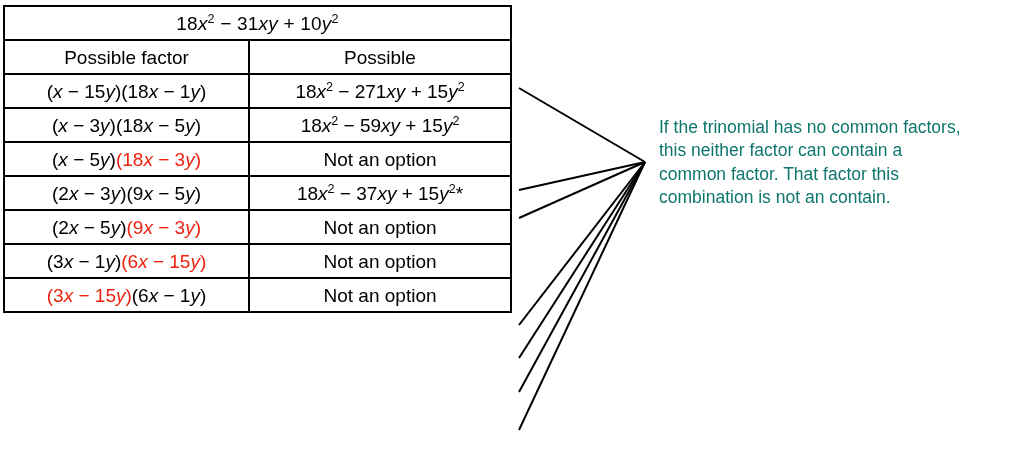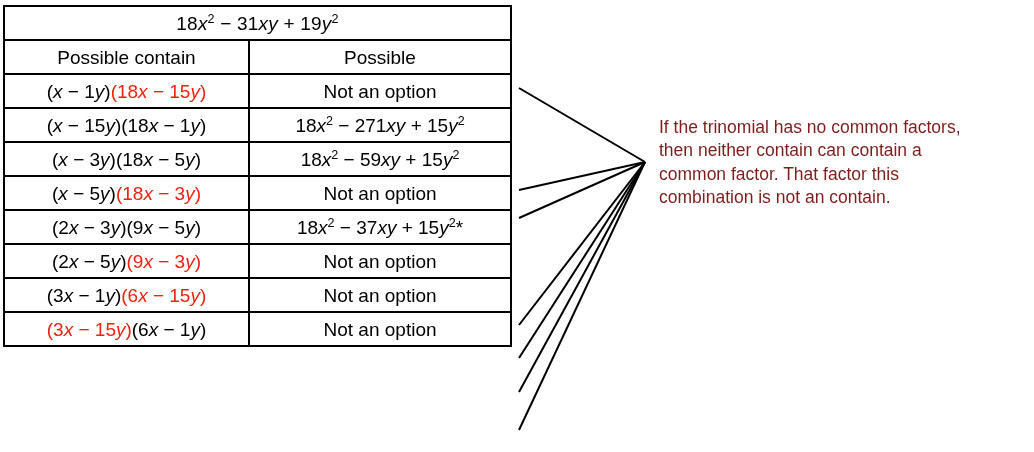--- a/index.html
+++ b/index.html
@@ -71,52 +71,48 @@
   }
 
   
   #callout {
     position: absolute;
     left: 659px;
     top: 116px;
     width: 372px;
     font-size: 17.5px;
     line-height: 1.33;
-    color: #7f1d1d;
+    color: #0f766e;
   }
   #callout .line { display: block; white-space: nowrap; }
 </style>
 </head>
 <body>
 
 <table id="factor-table">
   <colgroup>
     <col class="c-factors">
     <col class="c-product">
   </colgroup>
   <tbody>
     <tr>
       <td class="title-cell" colspan="2">
         <span>18</span><span class="v">x</span><span class="sup">2</span>
         <span>−</span>
         <span>31</span><span class="v">xy</span>
         <span>+</span>
-        <span>19</span><span class="v">y</span><span class="sup">2</span>
+        <span>10</span><span class="v">y</span><span class="sup">2</span>
       </td>
     </tr>
     <tr>
-      <th class="colhead">Possible contain</th>
+      <th class="colhead">Possible factor</th>
       <th class="colhead">Possible</th>
     </tr>
   </tbody>
   <tbody id="rows-body">
-      <tr>
-        <td><span>(<span class="v">x</span> − 1<span class="v">y</span>)</span><span class="red">(18<span class="v">x</span> − 15<span class="v">y</span>)</span></td>
-        <td>Not an option</td>
-      </tr>
       <tr>
         <td><span>(<span class="v">x</span> − 15<span class="v">y</span>)(18<span class="v">x</span> − 1<span class="v">y</span>)</span></td>
         <td>18<span class="v">x</span><span class="sup">2</span> − 271<span class="v">x</span><span class="v">y</span> + 15<span class="v">y</span><span class="sup">2</span></td>
       </tr>
       <tr>
         <td><span>(<span class="v">x</span> − 3<span class="v">y</span>)(18<span class="v">x</span> − 5<span class="v">y</span>)</span></td>
         <td>18<span class="v">x</span><span class="sup">2</span> − 59<span class="v">x</span><span class="v">y</span> + 15<span class="v">y</span><span class="sup">2</span></td>
       </tr>
       <tr>
         <td><span>(<span class="v">x</span> − 5<span class="v">y</span>)</span><span class="red">(18<span class="v">x</span> − 3<span class="v">y</span>)</span></td>
@@ -146,16 +142,16 @@
     <line x1="519" y1="190" x2="645" y2="162" stroke="#000000" stroke-width="2"></line>
     <line x1="519" y1="218" x2="645" y2="162" stroke="#000000" stroke-width="2"></line>
     <line x1="519" y1="325" x2="645" y2="162" stroke="#000000" stroke-width="2"></line>
     <line x1="519" y1="358" x2="645" y2="162" stroke="#000000" stroke-width="2"></line>
     <line x1="519" y1="392" x2="645" y2="162" stroke="#000000" stroke-width="2"></line>
     <line x1="519" y1="430" x2="645" y2="162" stroke="#000000" stroke-width="2"></line>
   </svg>
 
 <div id="callout">
     <span class="line">If the trinomial has no common factors,</span>
-    <span class="line">then neither contain can contain a</span>
+    <span class="line">this neither factor can contain a</span>
     <span class="line">common factor. That factor this</span>
     <span class="line">combination is not an contain.</span>
   </div>
 
 </body></html>

